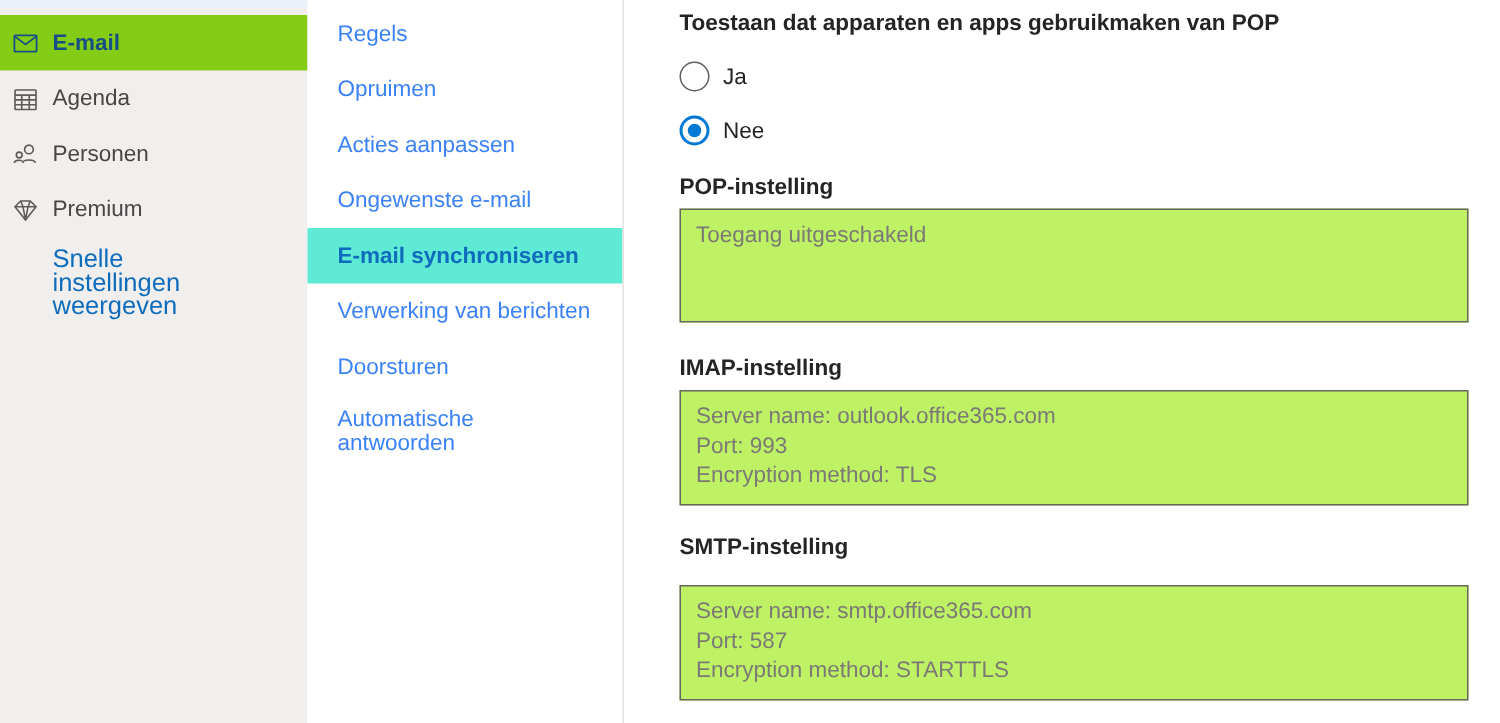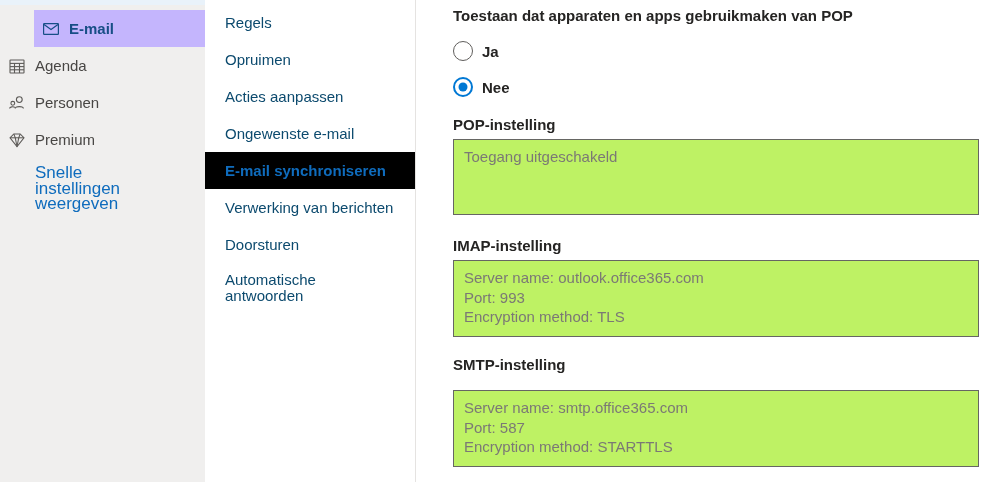--- a/index.html
+++ b/index.html
@@ -9,43 +9,43 @@
   
   .sidebar { position:absolute; left:0; top:0; width:205px; height:482px;
     background:#f0efee; }
   .sidebar-top-tint { height:5px; background:#e9f2fa; }
   .side-list { padding-top:5px; }
   .side-item { display:flex; align-items:center; height:37px; padding-left:6px;
     font-size:15px; color:#484644; cursor:pointer; }
   .side-item .icon { width:21px; display:flex; justify-content:center;
     align-items:center; color:#5d5b58; flex:none; }
   .side-item .lbl { margin-left:8px; }
-  .side-item.selected { background:#c4b5fd; color:#174e86; font-weight:bold;margin-left:34px; }
+  .side-item.selected { background:#84cc16; color:#174e86; font-weight:bold; }
   .side-item.selected .icon { color:#174e86; }
   .quick-link { margin:7px 0 0 35px; width:132px; font-size:17px;
     line-height:15.5px; color:#0f6cbd; cursor:pointer; }
 
   
   .menu { position:absolute; left:205px; top:0; width:210px; height:482px;
     background:#ffffff; padding-top:4px; }
   .menu-item { display:flex; align-items:center; height:37px; padding-left:20px;
-    font-size:15px; color:#0c4a6e; cursor:pointer; }
-  .menu-item.selected { background:#000000; color:#0f6cbd; font-weight:bold; }
+    font-size:15px; color:#3b82f6; cursor:pointer; }
+  .menu-item.selected { background:#5eead4; color:#0f6cbd; font-weight:bold; }
   .menu-item.two-line { height:50px; line-height:16px; }
   .menu-item.two-line .mlbl { width:130px; }
 
   .v-separator { position:absolute; left:415px; top:0; width:1px; height:482px;
     background:#e5e3e1; }
 
   
   .content { position:absolute; left:416px; top:0; width:584px; height:482px; }
   .heading { position:absolute; left:37px; top:7px; font-size:15px;
     font-weight:bold; color:#252423; }
   .radio-row { position:absolute; left:37px; display:flex; align-items:center;
-    cursor:pointer;font-weight:bold; }
+    cursor:pointer; }
   .radio-row.ja  { top:41px; }
   .radio-row.nee { top:77px; }
   .radio-circle { width:20px; height:20px; border:1px solid #605e5c;
     border-radius:50%; background:#fff; flex:none; position:relative; }
   .radio-circle.checked { border:2px solid #0078d4; }
   .radio-circle.checked::after { content:""; position:absolute; top:50%; left:50%;
     width:9px; height:9px; background:#0078d4; border-radius:50%;
     transform:translate(-50%,-50%); }
   .radio-label { margin-left:9px; font-size:15px; color:#252423; }
 

